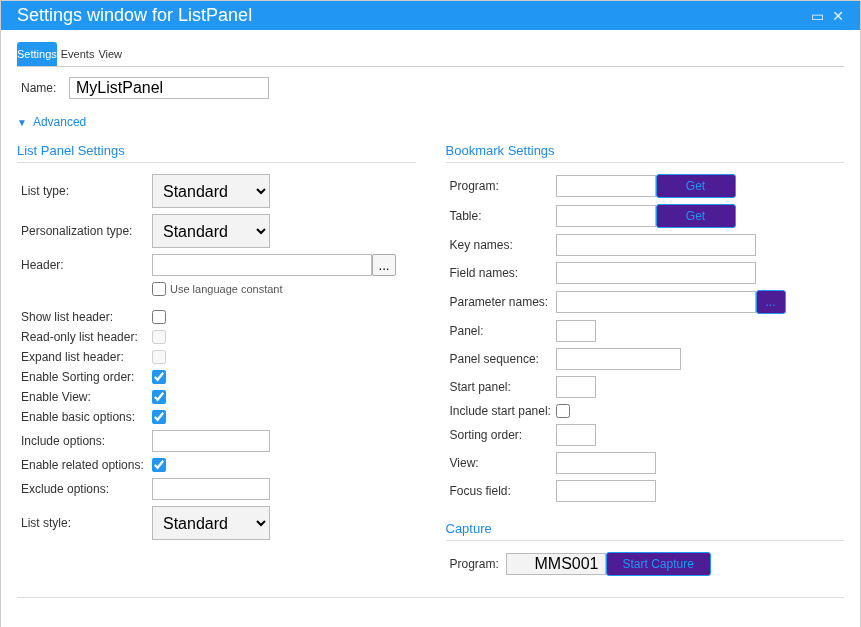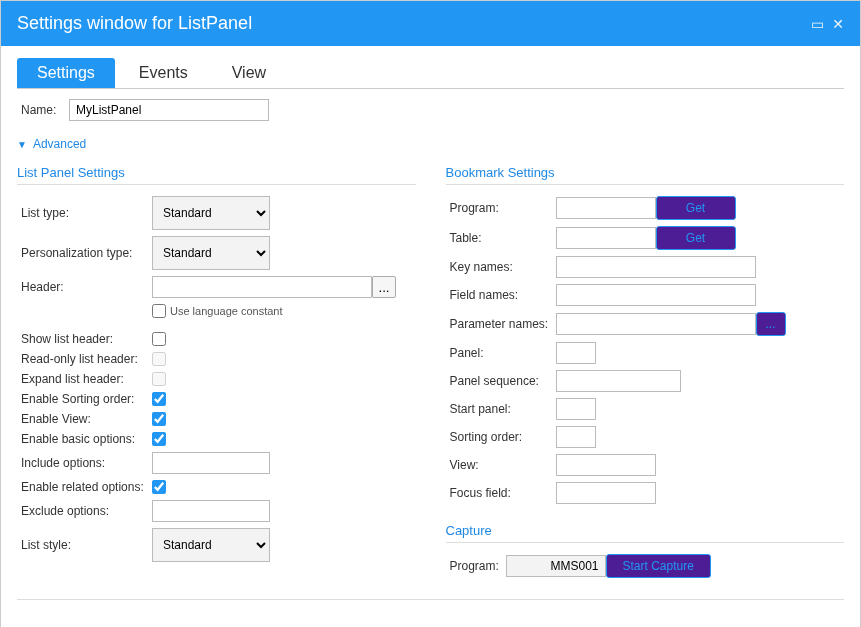--- a/index.html
+++ b/index.html
@@ -1,28 +1,28 @@
 <!DOCTYPE html>
 <html><head>
   <meta charset="utf-8">
   <style>
     * { box-sizing: border-box; margin: 0; padding: 0; }
     body { font-family: Arial, Helvetica, sans-serif; font-size: 12px; color: #333; background: #fff; }
     .window { width: 861px; border: 1px solid #ccc; }
-    .titlebar { background: #2196f3; color: #fff; padding: 12px 16px; display: flex; align-items: center; justify-content: space-between; }
+    .titlebar { background: #2196f3; color: #fff; padding: 4px 16px; display: flex; align-items: center; justify-content: space-between; }
     .title { font-size: 18px; font-weight: normal; }
     .titlebar-icons { display: flex; gap: 8px; }
     .titlebar-icons span { cursor: pointer; font-size: 14px; opacity: 0.9; }
     .body { padding: 0 16px 16px; }
     .tabs { border-bottom: 1px solid #ccc; padding-top: 12px; display: flex; gap: 4px; }
-    .tab { padding: 6px 20px; cursor: pointer; border-radius: 3px 3px 0 0; font-size: 16px; }
+    .tab { padding: 6px 0; cursor: pointer; border-radius: 3px 3px 0 0; font-size: 11px; }
     .tab.active { background: #2196f3; color: #fff; }
     .row { display: flex; align-items: center; padding: 10px 4px; }
     .label { width: 48px; }
-    .text-input { border: 1px solid #bbb; padding: 3px 6px; height: 22px; font-size: 12px; background: #fff; }
+    .text-input { border: 1px solid #bbb; padding: 3px 6px; height: 22px; font-size: 16px; background: #fff; }
     .text-input:disabled, .text-input.ro { background: #f3f3f3; }
     .advanced { color: #1e88e5; padding: 6px 0 10px; cursor: pointer; display: flex; align-items: center; gap: 6px; }
     .advanced .caret { font-size: 10px; }
     .columns { display: flex; gap: 30px; }
     .col { flex: 1; min-width: 0; }
     .section-title { color: #1e88e5; font-size: 13px; padding: 4px 0 4px; border-bottom: 1px solid #ddd; margin-bottom: 8px; }
     .form-row { display: flex; align-items: center; padding: 3px 0; }
     .form-label { min-width: 135px; padding-left: 4px; }
     .right .form-label { min-width: 110px; }
     select.text-input { height: 34px; width: 118px; background: #f3f3f3; }
@@ -165,20 +165,24 @@
         </div>
         <div class="form-row">
           <span class="form-label">Panel sequence:</span>
           <input class="text-input" style="width: 125px;">
         </div>
         <div class="form-row">
           <span class="form-label">Start panel:</span>
           <input class="text-input" style="width: 40px;">
         </div>
         <div class="form-row">
+          <span class="form-label">Include start panel:</span>
+          <input type="checkbox" style="">
+        </div>
+        <div class="form-row">
           <span class="form-label">Sorting order:</span>
           <input class="text-input" style="width: 40px;">
         </div>
         <div class="form-row">
           <span class="form-label">View:</span>
           <input class="text-input" style="width: 100px;">
         </div>
         <div class="form-row">
           <span class="form-label">Focus field:</span>
           <input class="text-input" style="width: 100px;">

